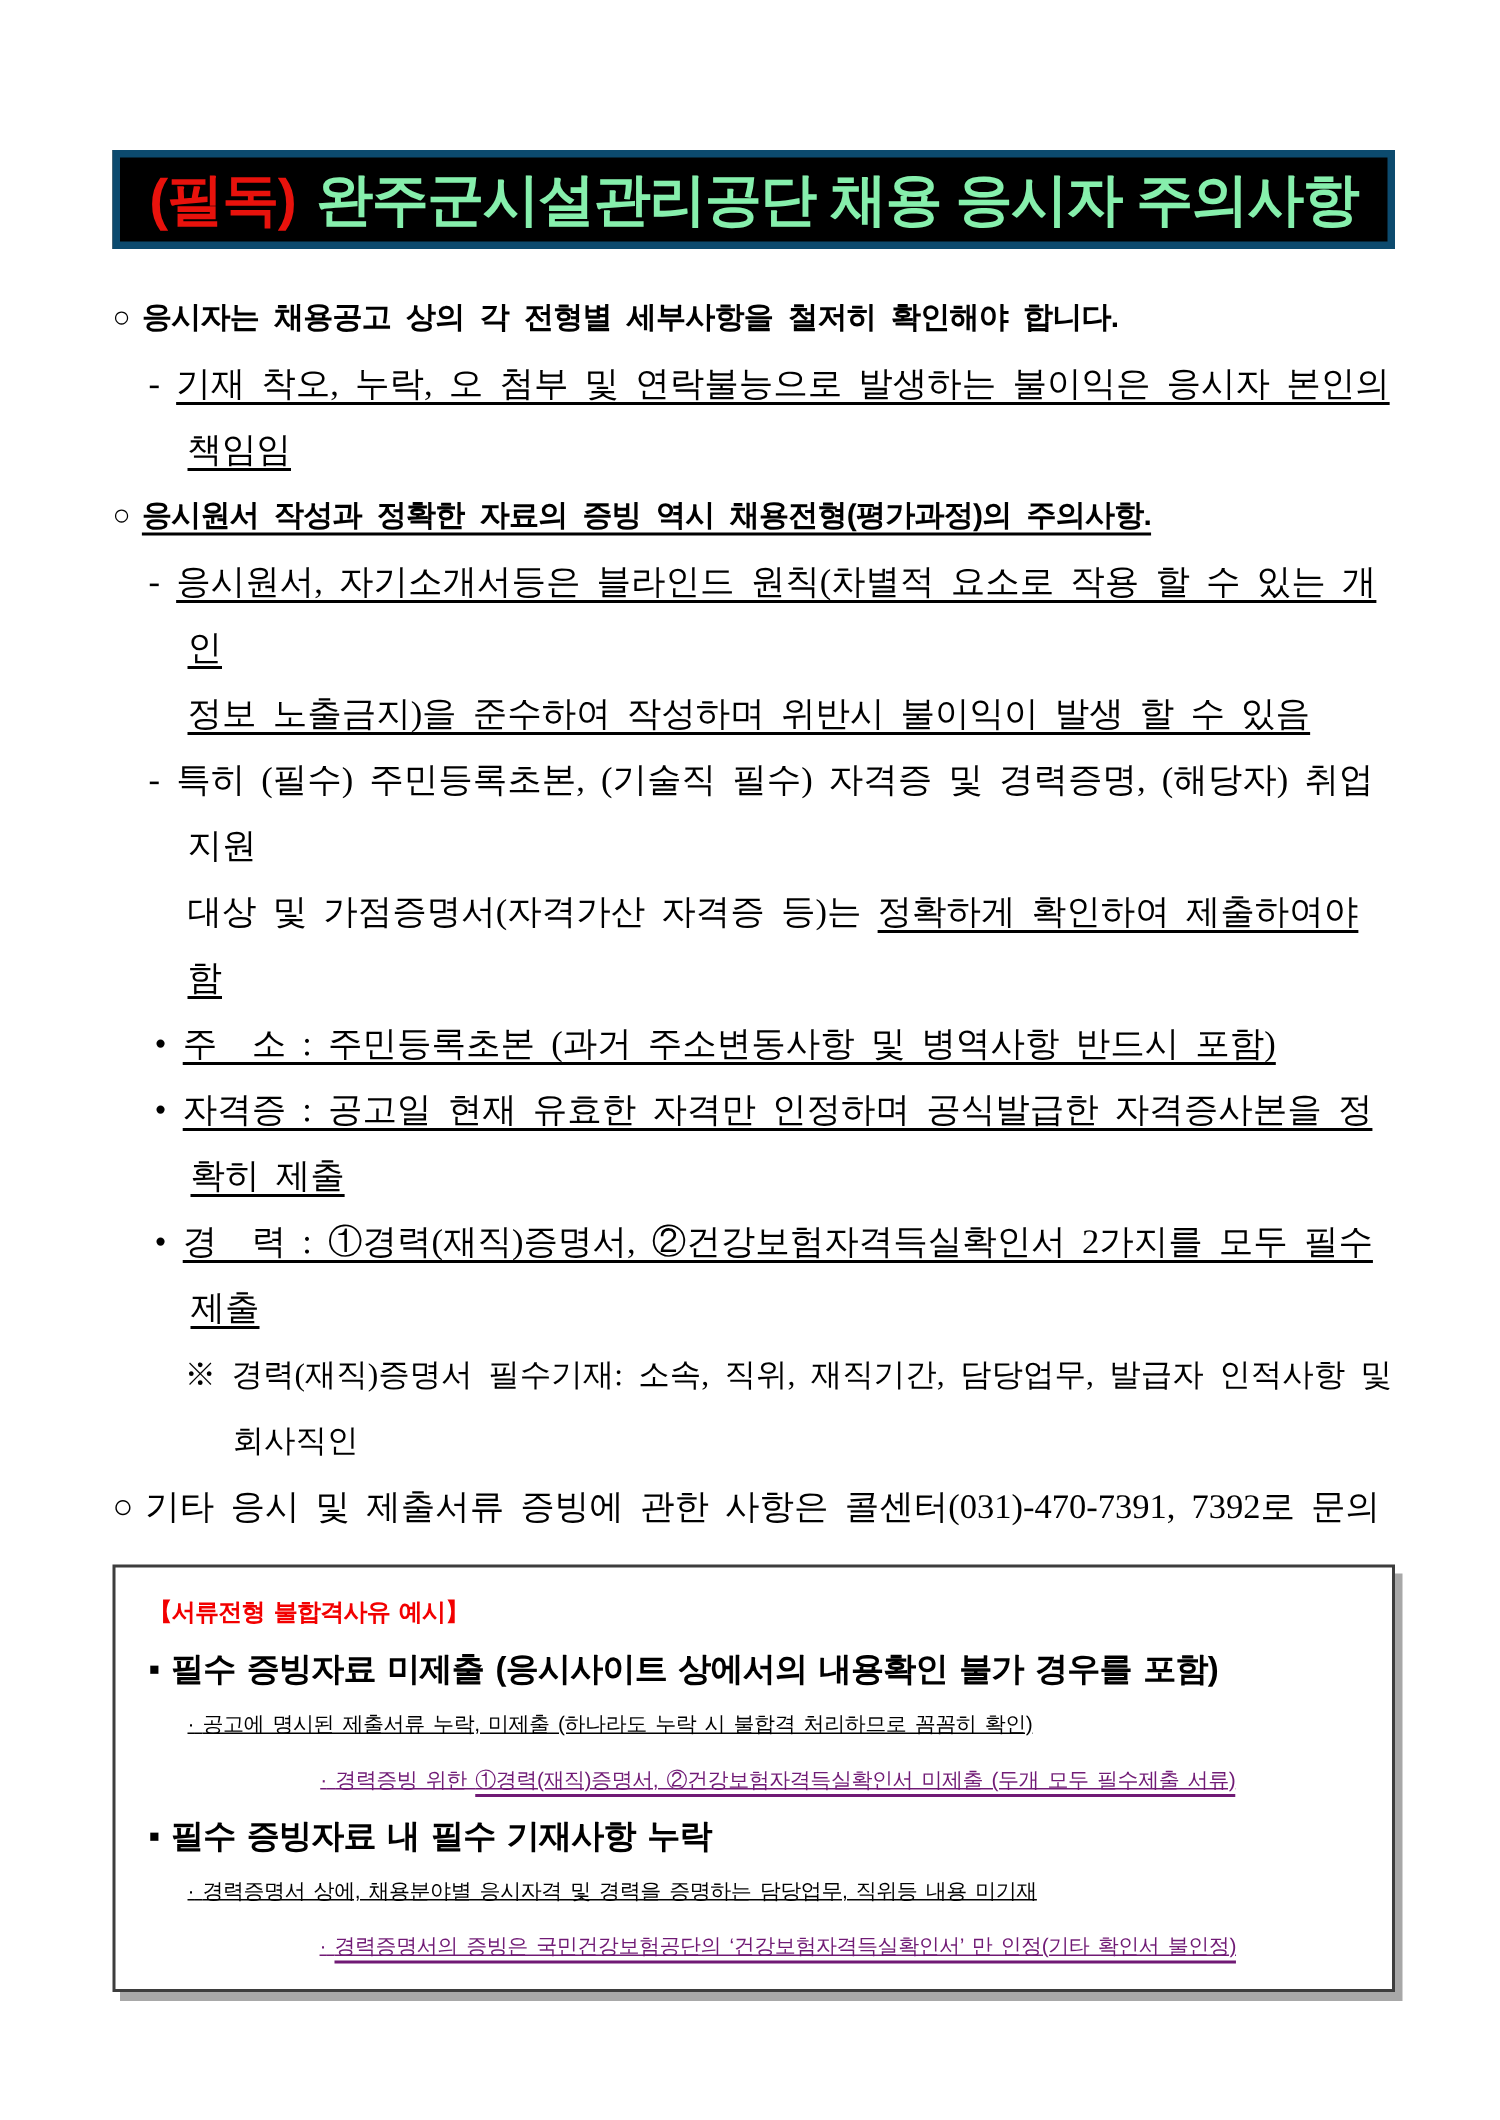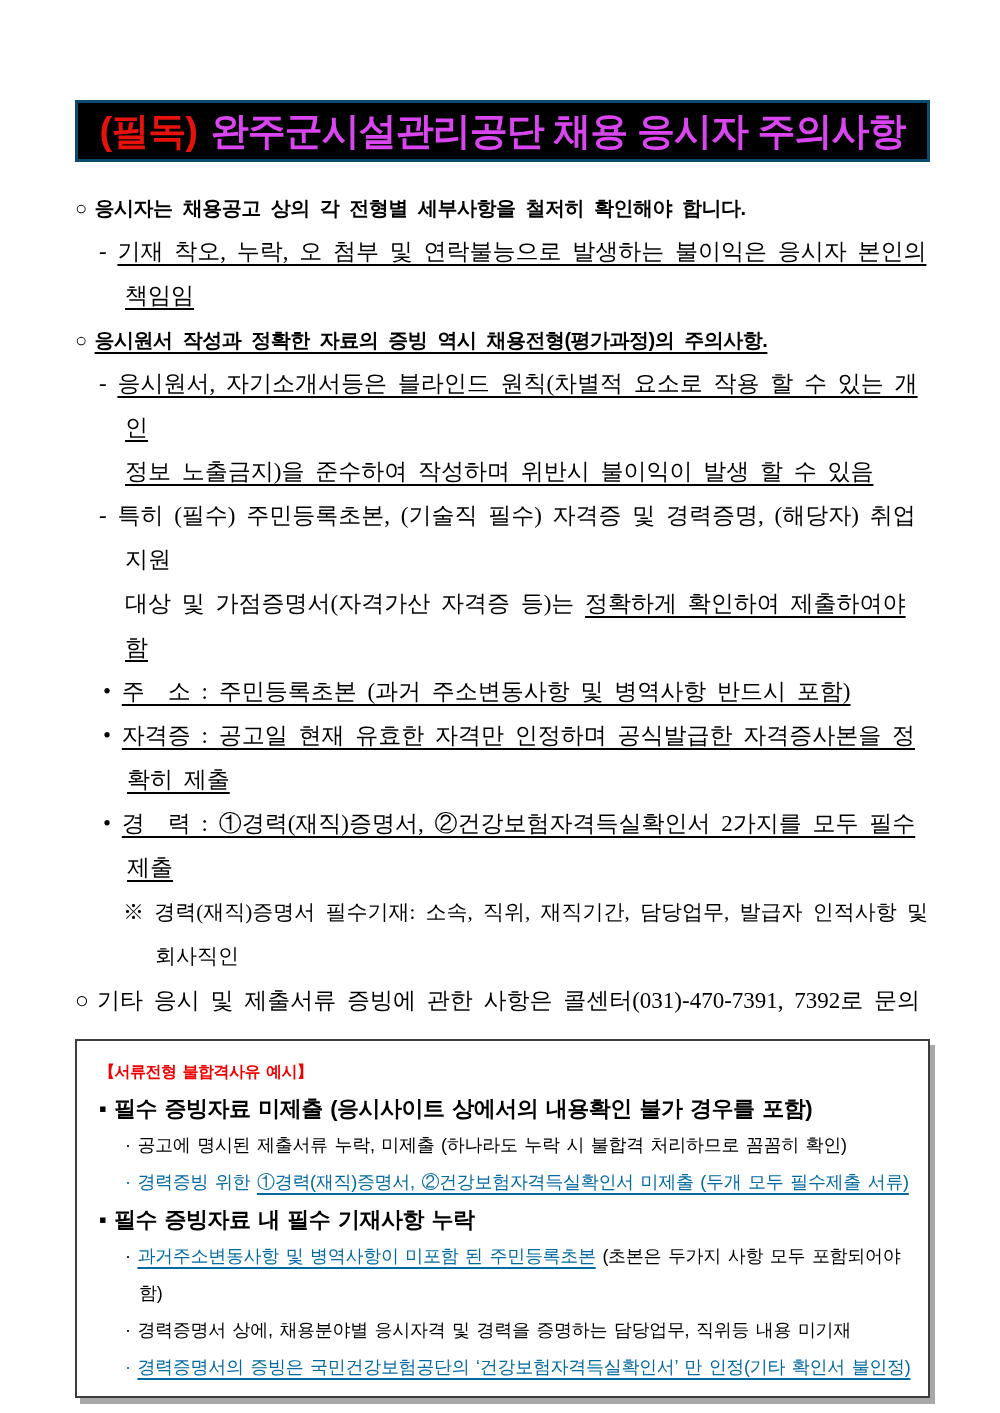--- a/index.html
+++ b/index.html
@@ -4,27 +4,27 @@
 <style>
   html,body{margin:0;padding:0;background:#ffffff;}
   body{
     width:1000px;height:1413px;overflow:hidden;
     font-family:"Liberation Serif", serif;color:#000;
   }
   .page{padding:100px 70px 0 75px;}
 
   
   .banner{
-    background:#000;border:3px solid #0c4a6e;height:56px;
+    background:#000;border:5px solid #0c4a6e;height:56px;
     display:flex;align-items:center;justify-content:center;
     font-family:"Liberation Sans", sans-serif;font-weight:bold;
     font-size:38px;letter-spacing:-1px;white-space:nowrap;
   }
   .banner .badge{color:#e8120c;margin-right:14px;}
-  .banner .btitle{color:#d946ef;}
+  .banner .btitle{color:#86efac;}
 
   
   .mainlist{margin-top:24px;font-size:23px;word-spacing:5px;}
   .m-line{line-height:44px;}
   .m-head{
     font-family:"Liberation Sans", sans-serif;font-weight:bold;
     font-size:20px;letter-spacing:-0.5px;
     padding-left:36px;text-indent:-36px;
   }
   .m-sub{padding-left:50px;text-indent:-26px;}
@@ -39,22 +39,22 @@
   .failbox{
     margin-top:16px;border:2px solid #3d3d3d;
     box-shadow:5px 6px 0 #a8a8a8;
     padding:12px 16px 10px 22px;
     font-family:"Liberation Sans", sans-serif;
     word-spacing:2px;
   }
   .bx-line{line-height:37px;}
   .bx-title{color:#f20000;font-weight:bold;font-size:16px;letter-spacing:-0.5px;}
   .bx-head{font-weight:bold;font-size:22px;letter-spacing:-0.5px;padding-left:24px;text-indent:-24px;}
-  .bx-sub{font-size:18px;padding-left:40px;text-indent:-14px;letter-spacing:-0.3px;}
-  .red{color:#0369a1;}
+  .bx-sub{font-size:14px;padding-left:40px;text-indent:-14px;letter-spacing:-0.3px;text-decoration:underline;}
+  .red{color:#701a75;text-align:center;}
 </style>
 </head>
 <body>
 
 <div class="page">
 
   <div class="banner">
     <span class="badge">(필독)</span>
     <span class="btitle">완주군시설관리공단 채용 응시자 주의사항</span>
   </div>
@@ -129,24 +129,20 @@
     <div class="bx-line bx-sub red">
       <span class="bul">·</span>
       <span>경력증빙 위한 </span><span class="u">①경력(재직)증명서, ②건강보험자격득실확인서 미제출 (두개 모두 필수제출 서류)</span>
     </div>
 
     <div class="bx-line bx-head">
       <span class="bul">▪</span>
       <span>필수 증빙자료 내 필수 기재사항 누락</span>
     </div>
 
-    <div class="bx-line bx-sub">
-      <span class="bul">·</span>
-      <span class="red u">과거주소변동사항 및 병역사항이 미포함 된 주민등록초본</span><span> (초본은 두가지 사항 모두 포함되어야함)</span>
-    </div>
 
     <div class="bx-line bx-sub">
       <span class="bul">·</span>
       <span>경력증명서 상에, 채용분야별 응시자격 및 경력을 증명하는 담당업무, 직위등 내용 미기재</span>
     </div>
 
 
     <div class="bx-line bx-sub red">
       <span class="bul">·</span>
       <span class="u">경력증명서의 증빙은 국민건강보험공단의 ‘건강보험자격득실확인서’ 만 인정(기타 확인서 불인정)</span>

